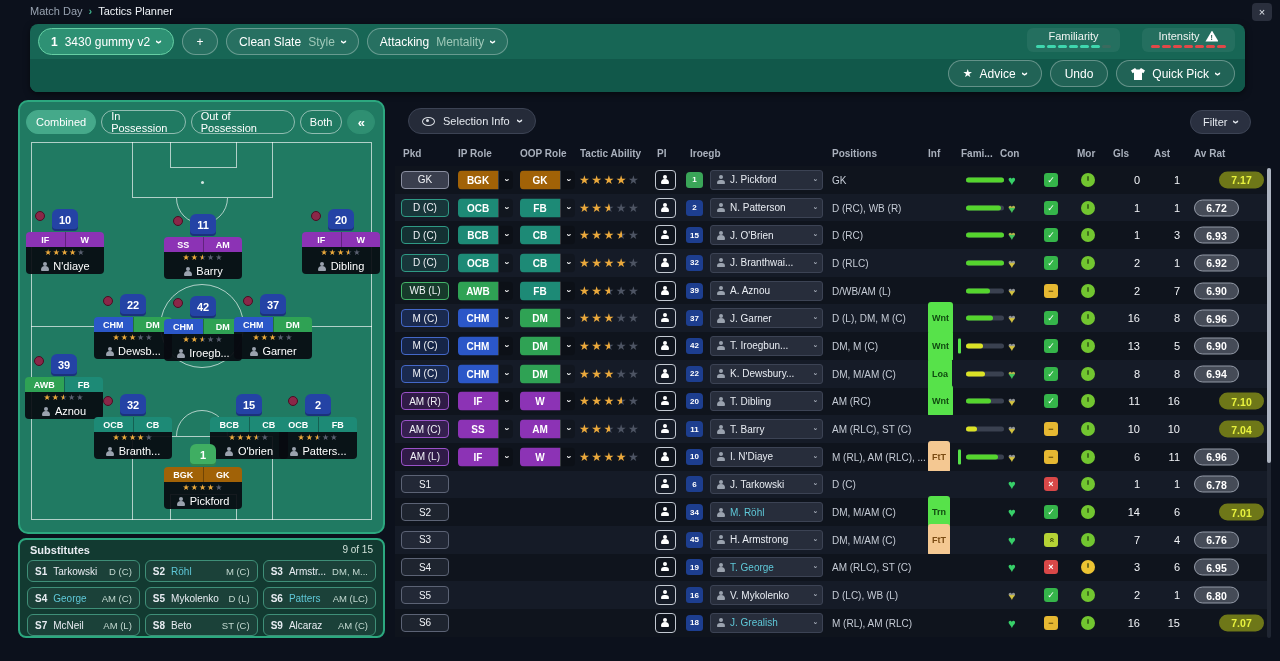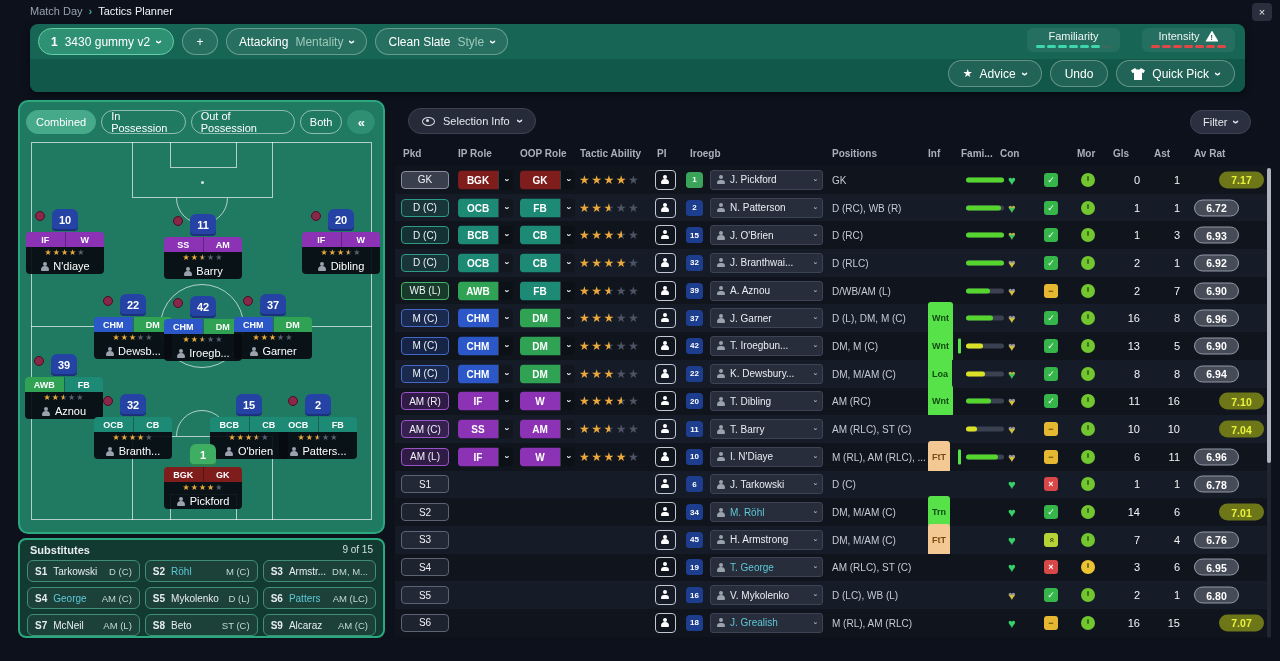--- a/index.html
+++ b/index.html
@@ -54,21 +54,21 @@
   .tok-top { height:25px; display:flex; align-items:center; justify-content:center; position:relative; }
   .tshirt { width:26px; height:22px; border-radius:6px 6px 4px 4px; background:#2443a5; color:#fff; font-size:11px; font-weight:bold; display:flex; align-items:center; justify-content:center; box-shadow:inset 0 -2px 0 rgba(0,0,0,.25); }
   .tshirt.gk { background:#3fae62; }
   .tok-badge { position:absolute; left:9px; top:4px; width:10px; height:10px; border-radius:50%; background:#8a2748; border:1px solid #4a0e24; }
   .tok-roles { display:flex; height:15px; border-radius:4px 4px 0 0; overflow:hidden; }
   .tok-roles span { flex:1; font-size:9px; font-weight:bold; color:#fff; display:flex; align-items:center; justify-content:center; }
   .tok-roles span + span { border-left:1px solid rgba(0,0,0,.3); }
   .tok-stars { background:rgba(8,10,16,.92); height:11px; text-align:center; font-size:8px; line-height:11px; letter-spacing:1px; }
   .tok-name { background:rgba(8,10,16,.92); height:16px; border-radius:0 0 4px 4px; display:flex; align-items:center; justify-content:center; gap:4px; font-size:11px; color:#fff; }
 
-  .c-teal { background:#1d8a76; } .c-green { background:#2fa254; } .c-blue { background:#2b57c8; } .c-purple { background:#8c33b5; } .c-gk { background:#7f1d1d; }
+  .c-teal { background:#1d8a76; } .c-green { background:#2fa254; } .c-blue { background:#2b57c8; } .c-purple { background:#8c33b5; } .c-gk { background:#a16207; }
 
   .mp { position:relative; width:9px; height:9px; display:inline-block; flex:none; }
   .mp::before { content:""; position:absolute; left:2.5px; top:0; width:4px; height:4px; border-radius:50%; background:#9aa2ae; }
   .mp::after { content:""; position:absolute; left:0.5px; top:4.5px; width:8px; height:4.5px; border-radius:4px 4px 1px 1px; background:#9aa2ae; }
 
   
   #subs-panel { position:absolute; left:18px; top:538px; width:367px; height:100px; background:#123a31; border:2px solid #2ca87f; border-radius:8px; overflow:hidden; }
   #subs-head { display:flex; justify-content:space-between; padding:4px 10px 2px; }
   #subs-title { font-size:11px; font-weight:bold; }
   #subs-count { font-size:10px; color:#cfe0d8; }
@@ -174,27 +174,27 @@
 
 <div id="band">
   <div id="band-row1">
     <div class="pill" id="tactic-pill">
       <b>1</b>
       <span>3430 gummy v2</span>
       <span class="chev">›</span>
     </div>
     <div class="pill" id="add-btn">+</div>
     <div class="pill">
+      <span>Clean Slate</span>
+      <span class="sub-lab">Style</span>
+      <span class="chev">›</span>
+    </div>
+    <div class="pill">
       <span>Attacking</span>
       <span class="sub-lab">Mentality</span>
-      <span class="chev">›</span>
-    </div>
-    <div class="pill">
-      <span>Clean Slate</span>
-      <span class="sub-lab">Style</span>
       <span class="chev">›</span>
     </div>
     <div id="meters">
       <div class="meter">
         <div class="m-head">
             <span class="m-label">Familiarity</span>
           </div>
         <div class="dashes" id="fam-dashes">
             <i style="background: rgb(63, 214, 174);"></i>
             <i style="background: rgb(63, 214, 174);"></i>

